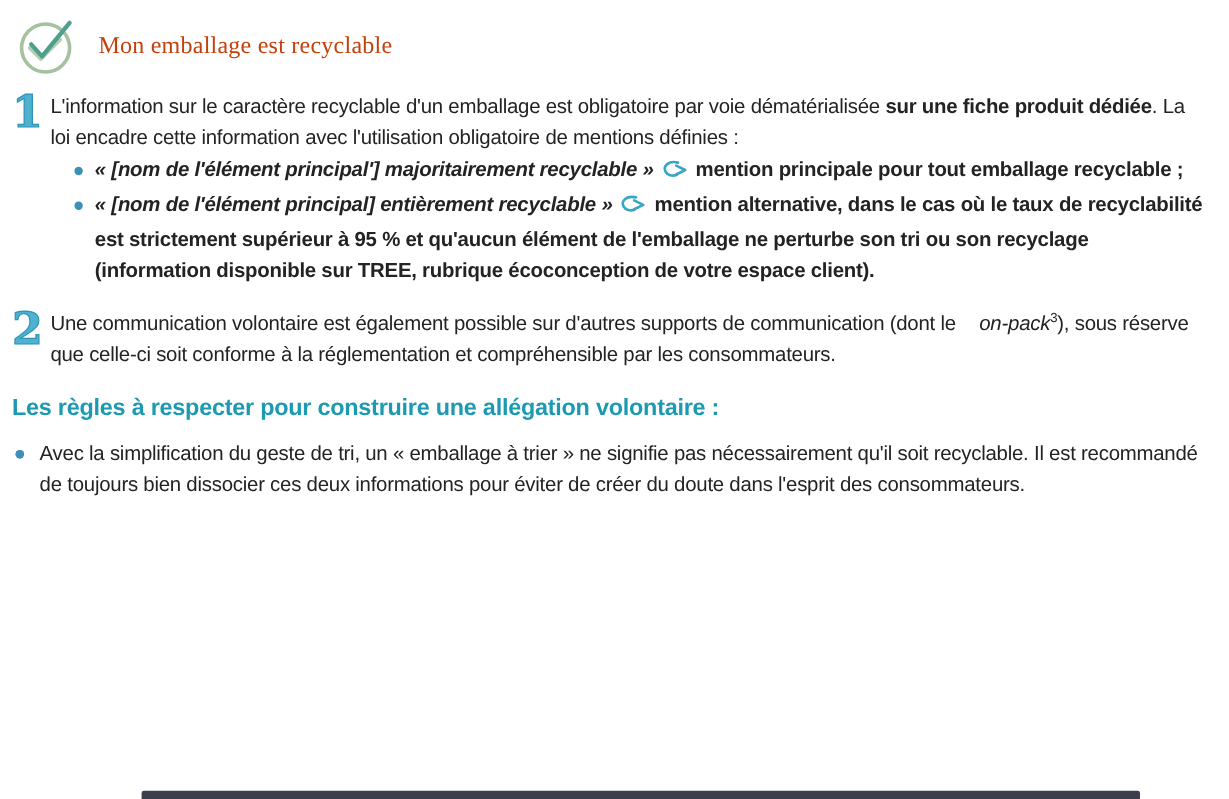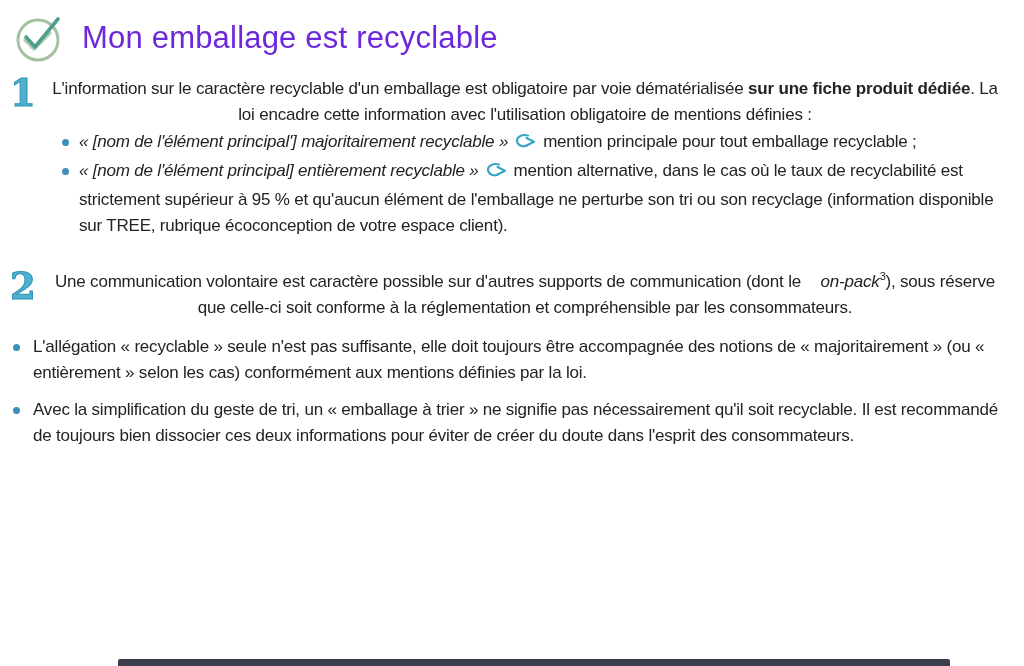--- a/index.html
+++ b/index.html
@@ -10,23 +10,24 @@
     color:#232323;
     position:relative;
     overflow:hidden;
   }
   .page { padding:8px 16px 0 10px; }
 
   
   .header { display:flex; align-items:center; gap:14px; margin:2px 0 10px 2px; }
   .check-badge { width:56px; height:56px; flex:none; }
   .page-title {
-    color:#6d28d9;
-    font-size:31px;
+    color:#c2410c;
+    font-size:20px;
     letter-spacing:0.2px;
+    font-family:Liberation Serif, serif;
   }
 
   
   .bodytext { font-size:17px; letter-spacing:-0.2px; line-height:26px; }
   .bodytext b { letter-spacing:-0.2px; }
 
   
   .numbered { display:flex; align-items:flex-start; }
   .sec1 { margin-top:6px; }
   .sec2 { margin-top:14px; }
@@ -35,24 +36,24 @@
     width:26px;
     margin-right:6px;
     font-family:"DejaVu Serif", serif;
     font-size:37px;
     line-height:34px;
     font-weight:700;
     color:#4db1cf;
     -webkit-text-stroke:1px #2e93b4;
   }
   .num-content { flex:1; }
-  .num-content p { margin:0;text-align:center; }
+  .num-content p { margin:0; }
 
   
-  ul.mentions { list-style:none; margin:1px 0 16px 0; padding:0 0 0 20px; }
+  ul.mentions { list-style:none; margin:1px 0 4px 0; padding:0 0 0 20px;font-weight:bold; }
   ul.mentions li { position:relative; padding-left:17px; }
   .dot {
     position:absolute; left:0; top:10px;
     width:7px; height:7px; border-radius:50%;
     background:#3e8fb5;
   }
   .mention-quote { font-style:italic; }
   .arrow-icon { display:inline-block; vertical-align:-3px; margin:0 5px 0 6px; }
 
   
@@ -112,28 +113,29 @@
                 <path d="M12.5 6 L20 9.7 L12.5 13.4" fill="none" stroke="#3aa6c6" stroke-width="2.2" stroke-linecap="round" stroke-linejoin="round"></path>
               </svg></span><span>mention alternative, dans le cas où le taux de recyclabilité est strictement supérieur à 95 % et qu'aucun élément de l'emballage ne perturbe son tri ou son recyclage (information disponible sur TREE, rubrique écoconception de votre espace client).</span>
         </li>
       </ul>
     </div>
   </div>
 
   <div class="numbered sec2 bodytext">
     <div class="num">2</div>
     <div class="num-content">
-      <p><span>Une communication volontaire est caractère possible sur d'autres supports de communication (dont le </span><span class="it">on-pack</span><sup class="note">3</sup><span>), sous réserve que celle-ci soit conforme à la réglementation et compréhensible par les consommateurs.</span></p>
+      <p><span>Une communication volontaire est également possible sur d'autres supports de communication (dont le </span><span class="it">on-pack</span><sup class="note">3</sup><span>), sous réserve que celle-ci soit conforme à la réglementation et compréhensible par les consommateurs.</span></p>
     </div>
   </div>
 
+  <div class="rules-heading">Les règles à respecter pour construire une allégation volontaire :</div>
 
   <ul class="rules bodytext">
     <li>
-      <span class="dot"></span><span>L'allégation « recyclable » seule n'est pas suffisante, elle doit toujours être accompagnée des notions de « majoritairement » (ou « entièrement » selon les cas) conformément aux mentions définies par la loi.</span>
+      <span class="dot"></span>
     </li>
     <li>
       <span class="dot"></span><span>Avec la simplification du geste de tri, un « emballage à trier » ne signifie pas nécessairement qu'il soit recyclable. Il est recommandé de toujours bien dissocier ces deux informations pour éviter de créer du doute dans l'esprit des consommateurs.</span>
     </li>
   </ul>
 
 </div>
 
 <div class="bottom-banner"></div>
 

